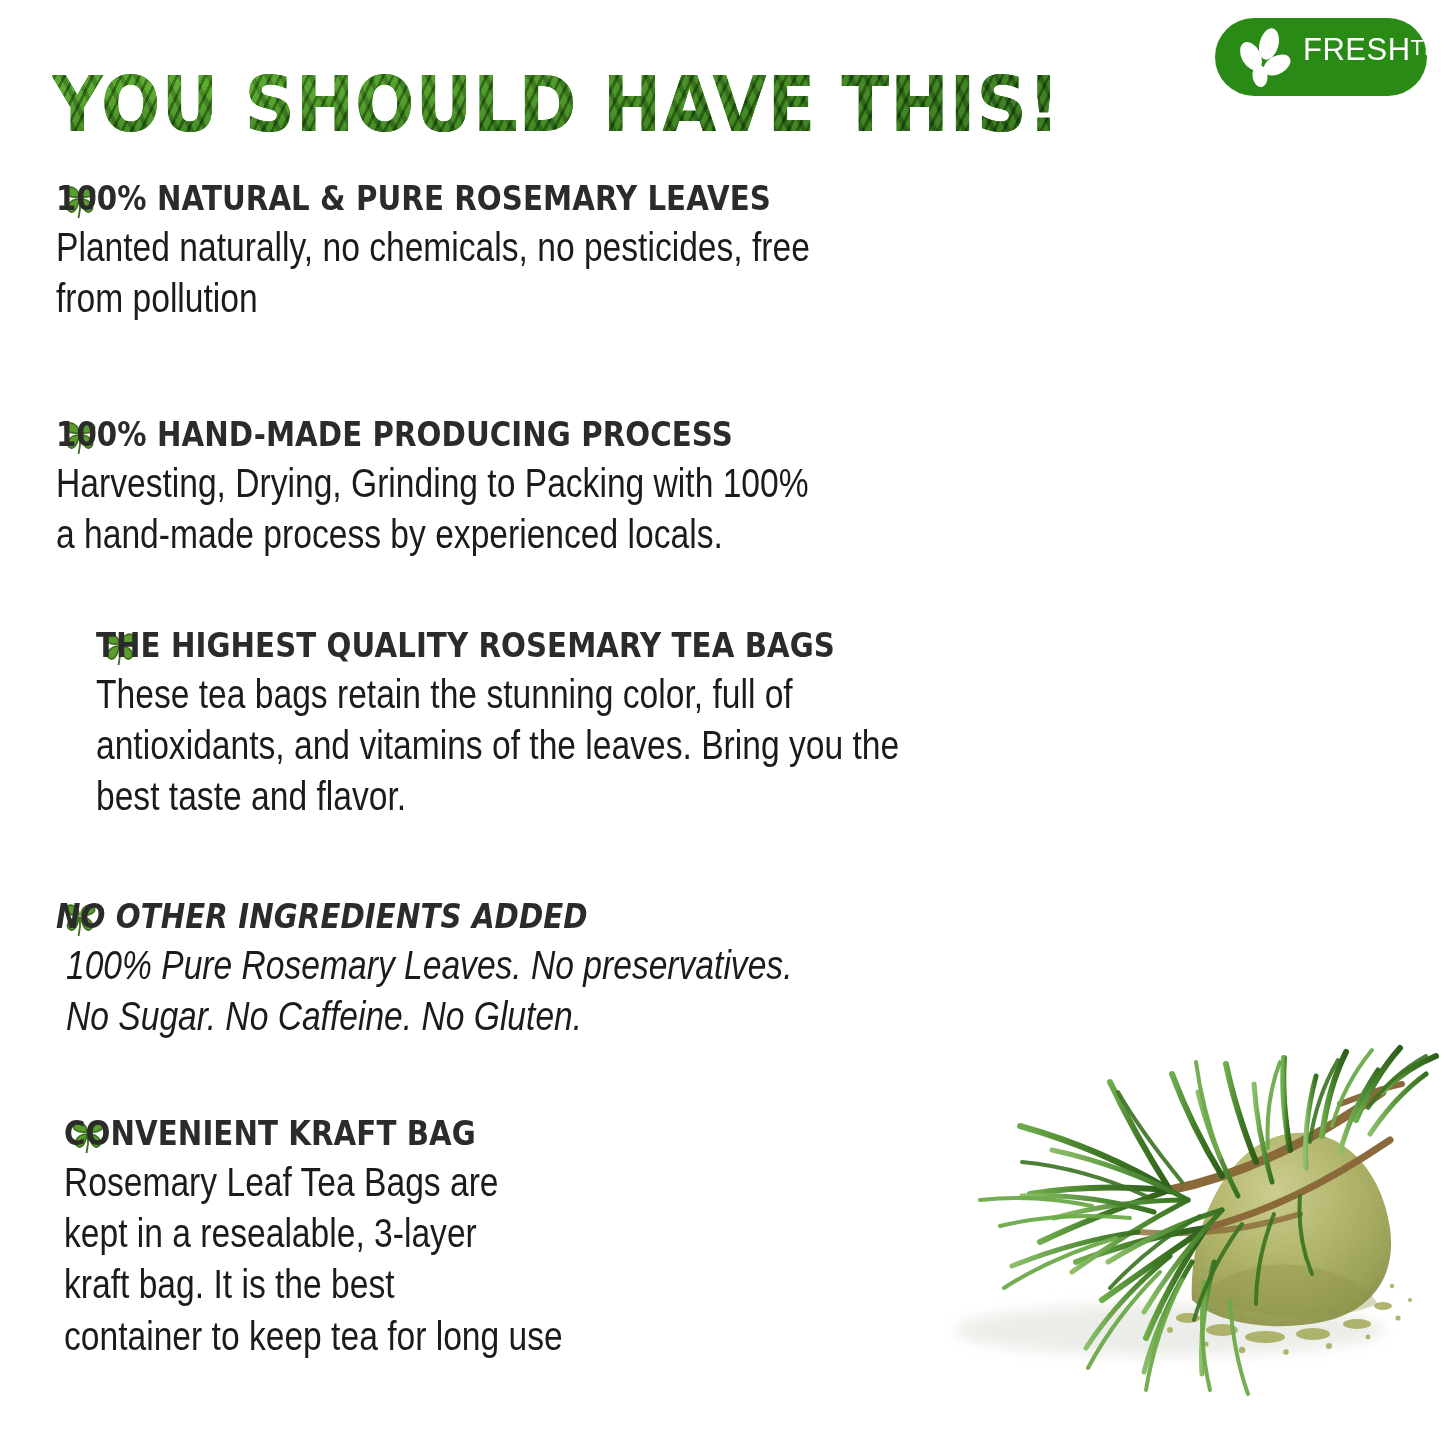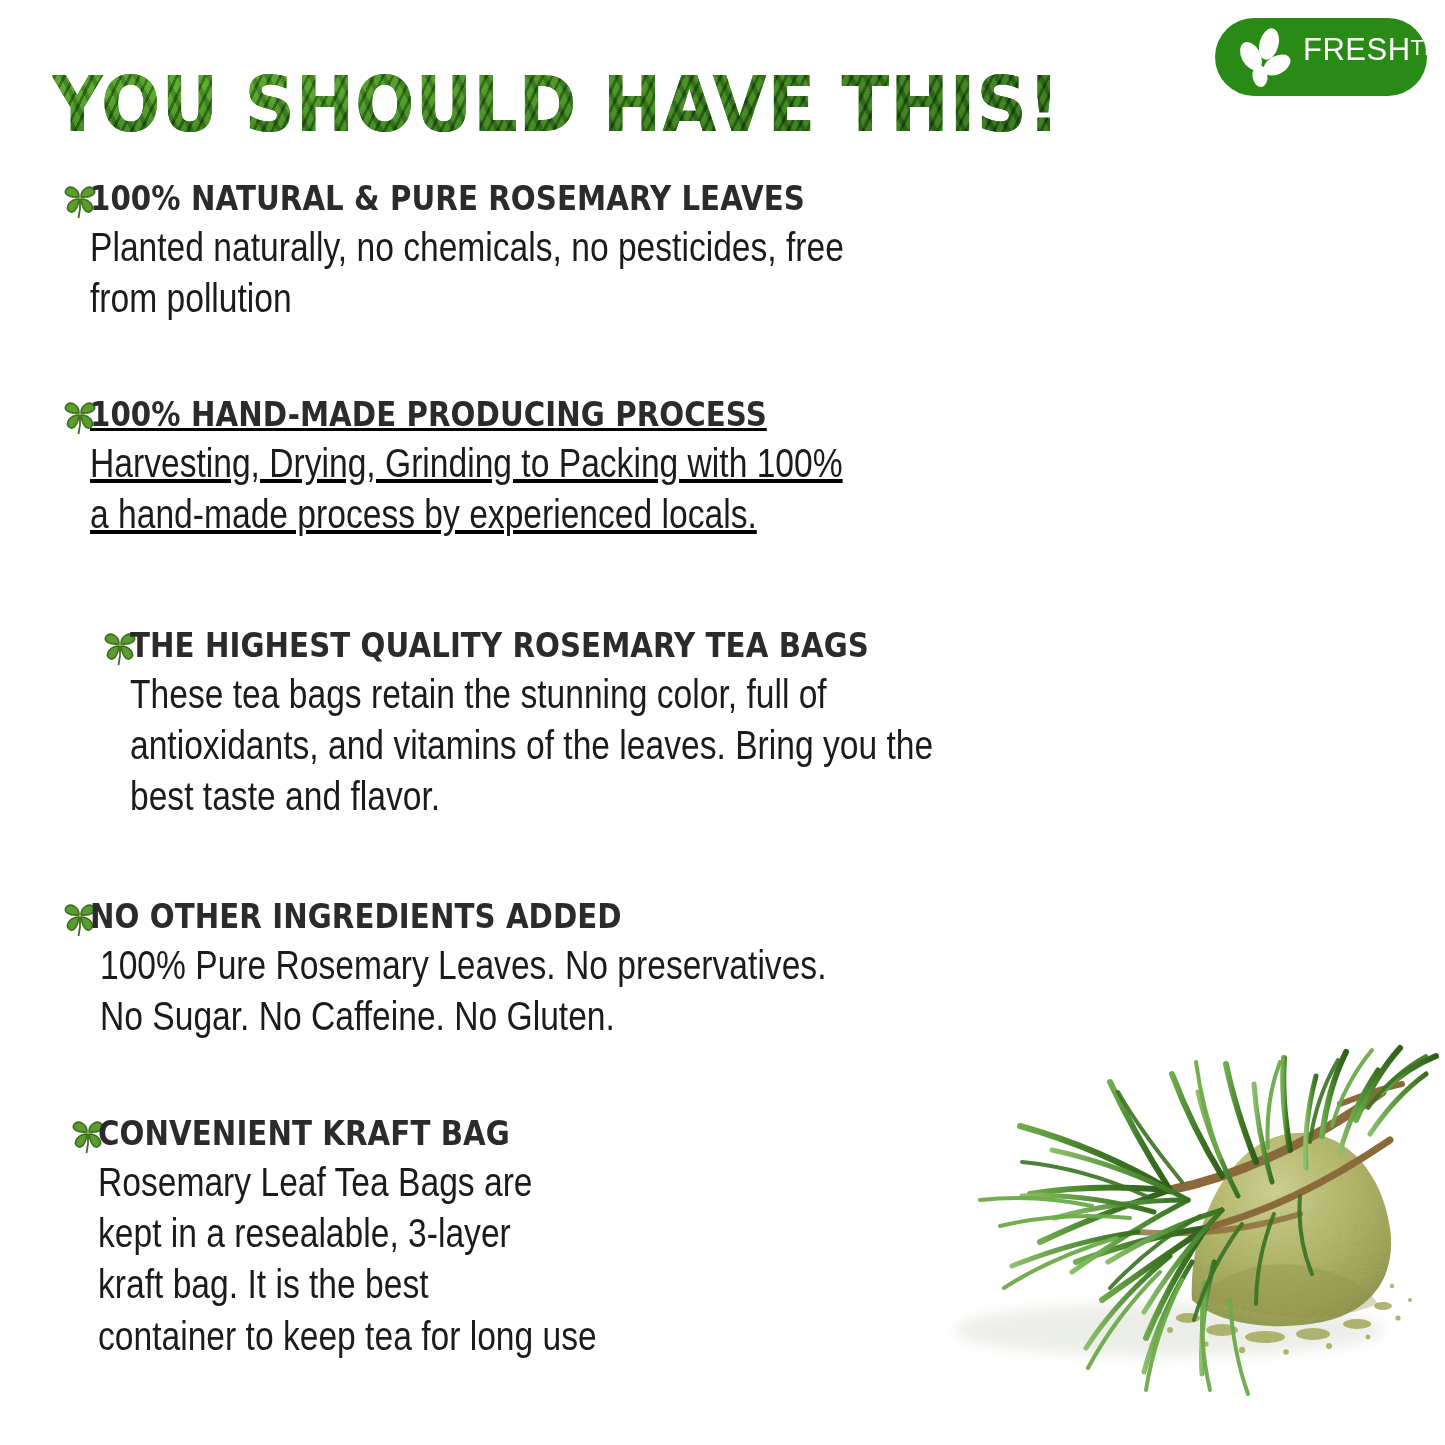--- a/index.html
+++ b/index.html
@@ -52,21 +52,21 @@
       linear-gradient(95deg, #3c8c18 0%, #246d10 40%, #49a022 70%, #1e5e0d 100%);
     -webkit-background-clip:text;
     background-clip:text;
     color:transparent;
     -webkit-text-fill-color:transparent;
     white-space:nowrap;
   }
 
   
   #feature-list{ position:absolute; left:0; top:178px; width:1445px; }
-  .feature{ position:relative; padding-left:90px; margin-bottom:0; }
+  .feature{ position:relative; padding-left:56px; margin-bottom:0; }
   .clover-icon{
     position:absolute; left:58px; width:44px; height:44px;
   }
   .feature-heading{
     color:#2b2b2b;
     font-size:34px;
     font-weight:bold;
     letter-spacing:.1px;
     font-family:"DejaVu Sans", sans-serif;
     transform:scaleX(.86);
@@ -83,23 +83,23 @@
     font-family:"Liberation Sans", sans-serif;
     transform:scaleX(.84);
     transform-origin:left top;
     margin:4px 0 0 0;
     white-space:pre-line;
   }
   .feature-body.indented{ margin-left:10px; }
 
   
   #feature-0{ position:absolute; top:0;    left:0; right:0; }
-  #feature-1{ position:absolute; top:216px;left:0; right:0;text-decoration:underline; }
+  #feature-1{ position:absolute; top:236px;left:0; right:0; }
   #feature-2{ position:absolute; top:447px;left:0; right:0;margin-left:40px; }
-  #feature-3{ position:absolute; top:718px;left:0; right:0; }
+  #feature-3{ position:absolute; top:718px;left:0; right:0;font-style:italic; }
   #feature-4{ position:absolute; top:935px;left:8px; right:0; }
 
   
   #product-photo{
     position:absolute; left:870px; top:1000px;
     width:575px; height:445px;
     overflow:hidden;
   }
   #product-photo svg{ display:block; }
 </style>

